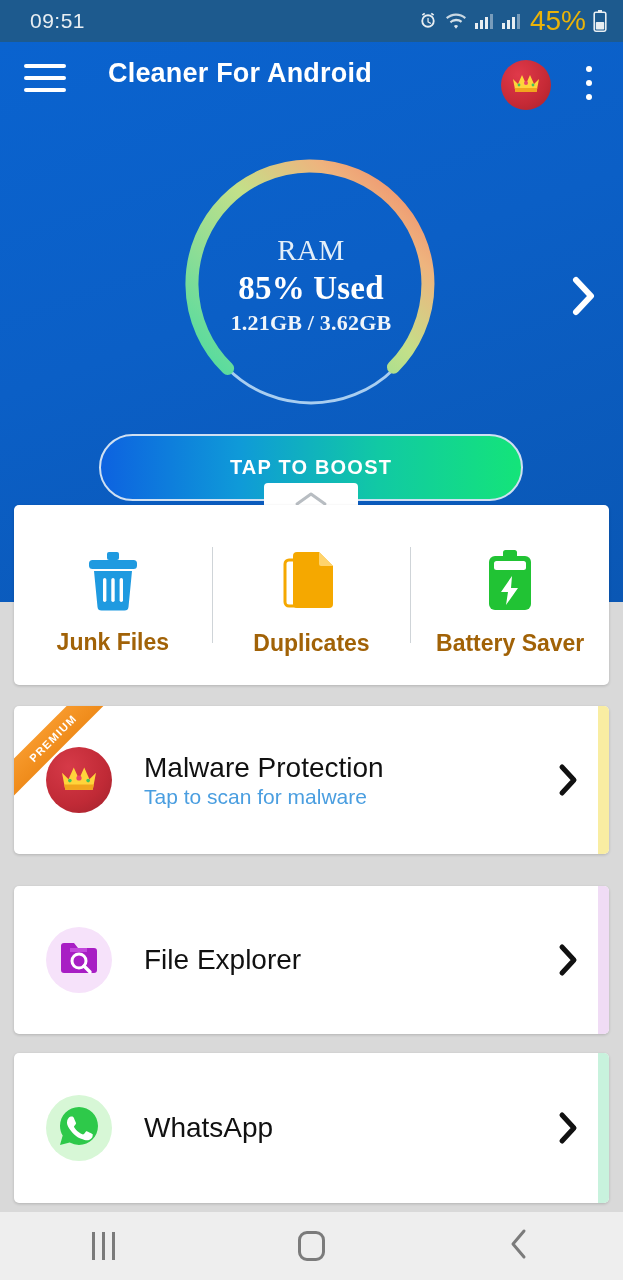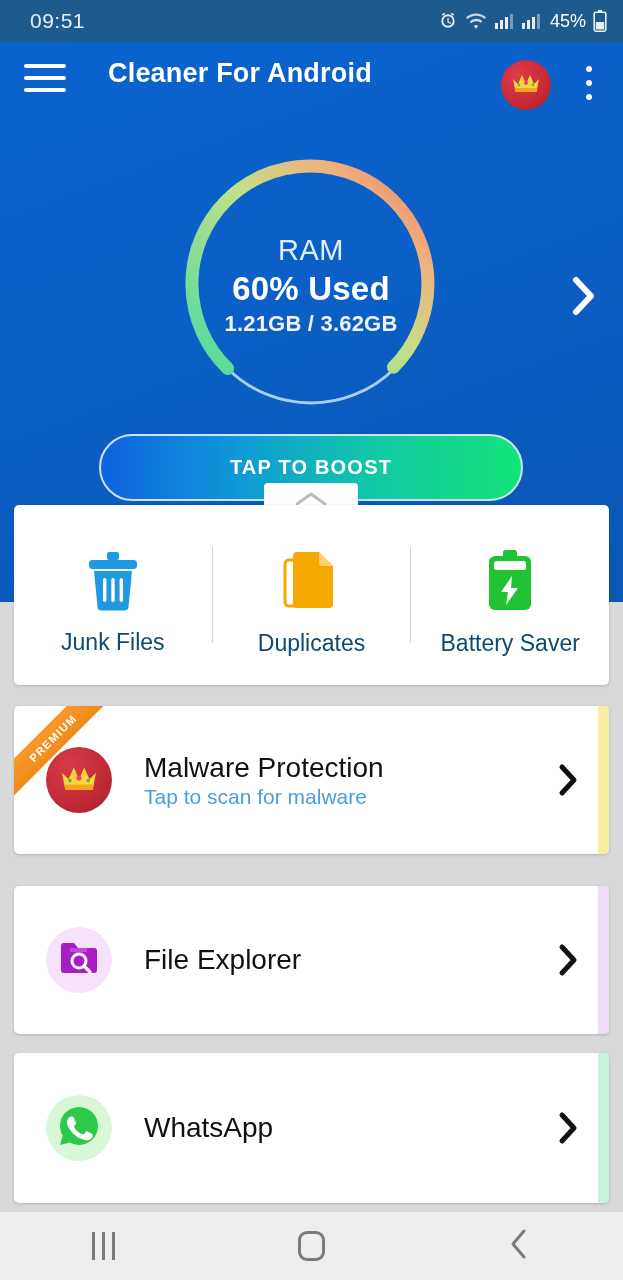--- a/index.html
+++ b/index.html
@@ -14,21 +14,21 @@
   
   #status-bar {
     position: absolute; top: 0; left: 0; width: 623px; height: 42px;
     background: #1d5a8e;
     display: flex; align-items: center; justify-content: space-between;
     padding: 0 16px 0 30px;
   }
   #status-clock { color: #e8eef2; font-size: 21px; letter-spacing: .5px; }
   #status-icons { display: flex; align-items: center; gap: 7px; }
   #status-icons svg { display: block; }
-  #battery-pct { color: #ffffff; font-size: 18px; margin-left: 2px; }
+  #battery-pct { color: #eab308; font-size: 28px; margin-left: 2px; }
 
   
   #hero {
     position: absolute; top: 42px; left: 0; width: 623px; height: 560px;
     background: linear-gradient(160deg, #0a63cf 0%, #0b5fc6 45%, #0a57b4 100%);
   }
   #app-bar {
     position: relative; height: 70px;
     display: flex; align-items: center;
   }
@@ -57,20 +57,21 @@
 
   
   #ram-widget {
     position: absolute; top: 112px; left: 180px; width: 262px; height: 262px;
   }
   #ram-ring-svg { position: absolute; inset: 0; }
   #ram-text {
     position: absolute; inset: 0;
     display: flex; flex-direction: column; align-items: center; justify-content: center;
     gap: 3px;
+    font-family: Liberation Serif, serif;
   }
   #ram-label { color: #e3eef8; font-size: 29px; font-weight: 300; letter-spacing: .5px; }
   #ram-percent { color: #ffffff; font-size: 33px; font-weight: bold; letter-spacing: .2px; }
   #ram-detail { color: #eef4fa; font-size: 22px; font-weight: bold; letter-spacing: .2px; }
 
   #carousel-next {
     position: absolute; top: 228px; right: 12px;
     width: 56px; height: 56px; display: flex; align-items: center; justify-content: center;
     cursor: pointer;
   }
@@ -115,21 +116,21 @@
   }
   #card-tools { top: 505px; height: 180px; }
   #tools-row {
     position: absolute; top: 28px; left: 0; width: 100%; height: 140px;
     display: flex; align-items: stretch;
   }
   .tool {
     flex: 1; display: flex; flex-direction: column; align-items: center; justify-content: center;
     gap: 14px; cursor: pointer; position: relative;
   }
-  .tool-label { font-size: 23px; color: #0c4a6e; }
+  .tool-label { font-size: 23px; color: #a16207; font-weight: bold; }
   .tool-sep { width: 1px; background: #cfd4d8; margin: 14px 0 30px; }
 
   #card-malware { top: 706px; height: 148px; }
   #card-explorer { top: 886px; height: 148px; }
   #card-whatsapp { top: 1053px; height: 150px; }
 
   .edge-strip { position: absolute; top: 0; right: 0; width: 11px; height: 100%; }
 
   .row-inner {
     position: absolute; inset: 0; display: flex; align-items: center; padding: 0 26px 0 32px;
@@ -256,21 +257,21 @@
             <stop offset="100%" stop-color="#f08a6b"></stop>
           </linearGradient>
         </defs>
 
         <circle cx="131" cy="131" r="118" fill="none" stroke="#a9cef0" stroke-width="3"></circle>
 
         <path d="M 47.6 214.4 A 118 118 0 1 1 213.5 213.2" fill="none" stroke="url(#ringGrad)" stroke-width="13" stroke-linecap="round"></path>
       </svg>
       <div id="ram-text">
         <div id="ram-label">RAM</div>
-        <div id="ram-percent">60% Used</div>
+        <div id="ram-percent">85% Used</div>
         <div id="ram-detail">1.21GB / 3.62GB</div>
       </div>
     </div>
 
     <div id="carousel-next">
       <span>
         <svg width="30" height="42" viewBox="0 0 30 42" fill="none">
           <path d="M8 5l15 16-15 16" stroke="#ffffff" stroke-width="6" stroke-linecap="round" stroke-linejoin="round"></path>
         </svg>
       </span>

